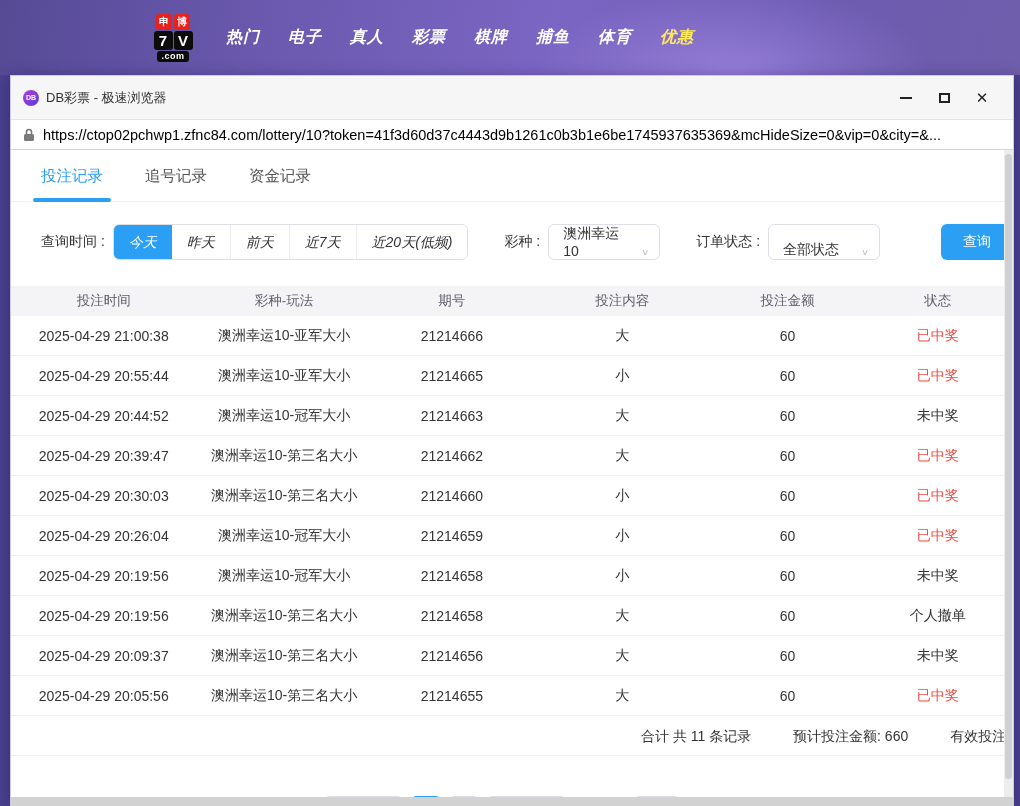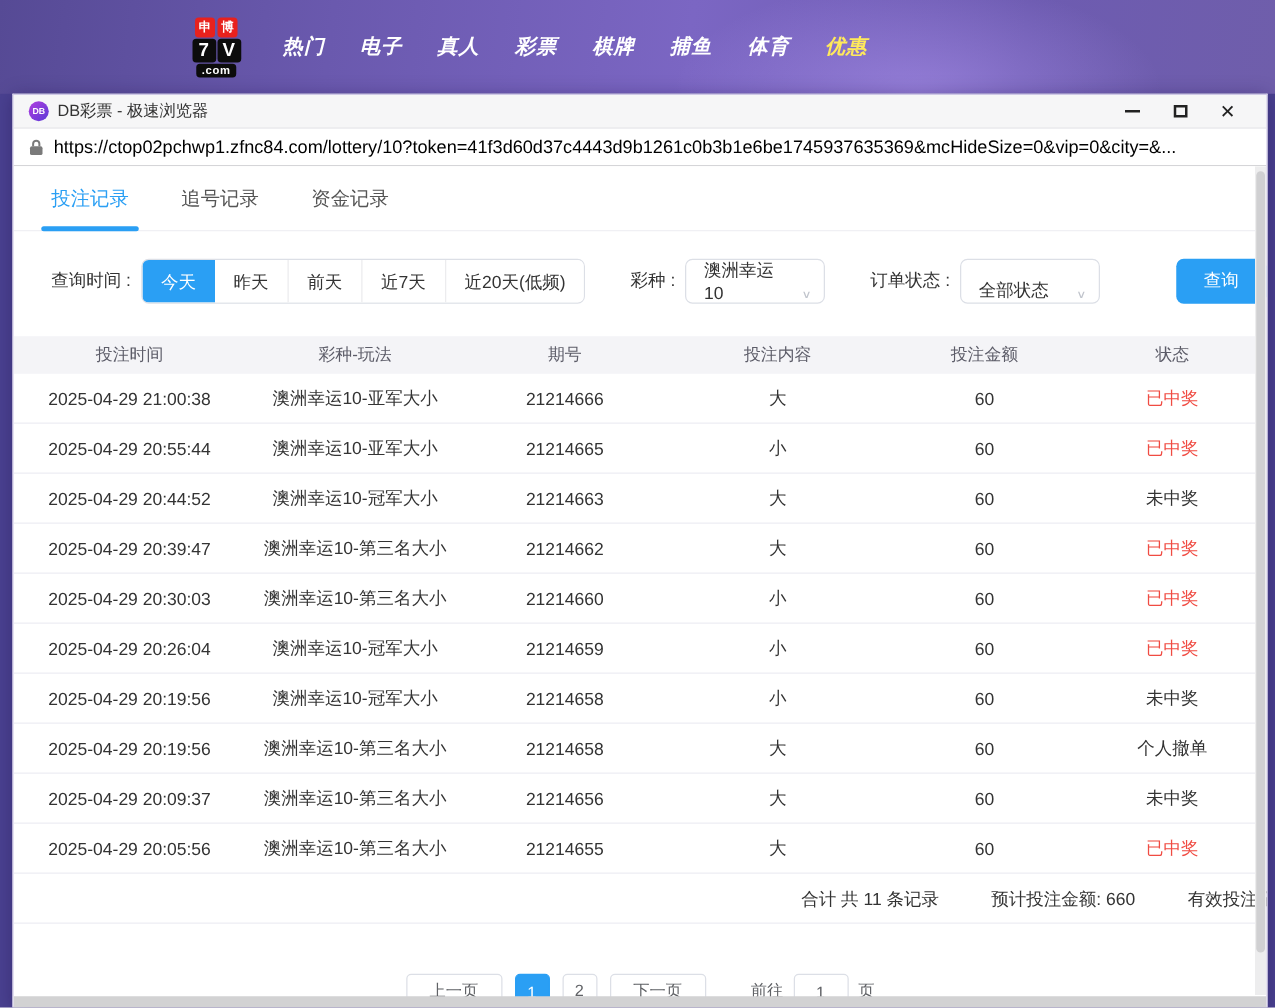--- a/index.html
+++ b/index.html
@@ -23,21 +23,21 @@
   .logo-bottom { background:#0c0c0c; border-radius:3px; color:#fff; font-size:9px; font-weight:bold;
     padding:0 4px; line-height:11px; letter-spacing:.5px; }
   .nav-items { display:flex; gap:28px; margin-left:28px; }
   .nav-item { color:#fff; font-size:16px; font-weight:600; letter-spacing:1px; cursor:pointer;font-style:italic; }
   .nav-item.highlight { color:#ffe95c; }
 
   
   .window { position:absolute; left:10px; top:75px; width:1004px; height:731px;
     background:#fff; border:1px solid #cfc9e6; border-bottom:none;
     box-shadow:0 2px 14px rgba(20,10,60,.35); }
-  .titlebar { height:27px; background:#f6f6f7; border-bottom:1px solid #e4e4e7;
+  .titlebar { height:44px; background:#f6f6f7; border-bottom:1px solid #e4e4e7;
     display:flex; align-items:center; padding:0 12px; gap:7px; }
   .app-icon { width:16px; height:16px; border-radius:50%;
     background:linear-gradient(135deg,#b13ce0,#5a3bd6); color:#fff; font-size:7px; font-weight:bold;
     display:flex; align-items:center; justify-content:center; }
   .win-title { font-size:13px; color:#333; }
   .win-controls { margin-left:auto; display:flex; }
   .win-btn { width:38px; height:22px; display:flex; align-items:center; justify-content:center;
     color:#222; cursor:pointer; }
   .ic-min { width:12px; height:2px; background:#222; }
   .ic-max { width:11px; height:10px; border:2px solid #222; }
@@ -54,21 +54,21 @@
   .tab { font-size:15.5px; color:#555; padding-bottom:14px; cursor:pointer; position:relative; }
   .tab.active { color:#2a9ff4; }
   .tab.active::after { content:''; position:absolute; left:-8px; right:-8px; bottom:-1px;
     height:4px; border-radius:2px; background:#2a9ff4; }
 
   
   .filters { display:flex; align-items:center; margin-top:22px; padding-left:30px;
     font-size:14px; color:#333; }
   .time-group { display:flex; border:1px solid #dcdfe6; border-radius:6px; overflow:hidden;
     margin-left:8px; height:36px; }
-  .time-opt { padding:0 15px; line-height:34px; color:#333; cursor:pointer; background:#fff; }
+  .time-opt { padding:0 15px; line-height:34px; color:#333; cursor:pointer; background:#fff;font-style:italic; }
   .time-opt + .time-opt { border-left:1px solid #ececee; }
   .time-opt.active { background:#2a9ff4; color:#fff; border-left:none; }
   .time-opt.active + .time-opt { border-left:none; }
   .flabel { margin-left:36px; }
   .select { display:flex; align-items:flex-end; justify-content:space-between;
     border:1px solid #dcdfe6; border-radius:6px; height:36px; padding:0 10px 0 14px;
     margin-left:8px; cursor:pointer; background:#fff; }
   .select .sel-val { font-size:14px; color:#333; }
   .sel-arrow { color:#c0c4cc; font-size:11px; margin-left:10px; transform:scaleY(.8); }
   .sel-lottery { width:112px; }

